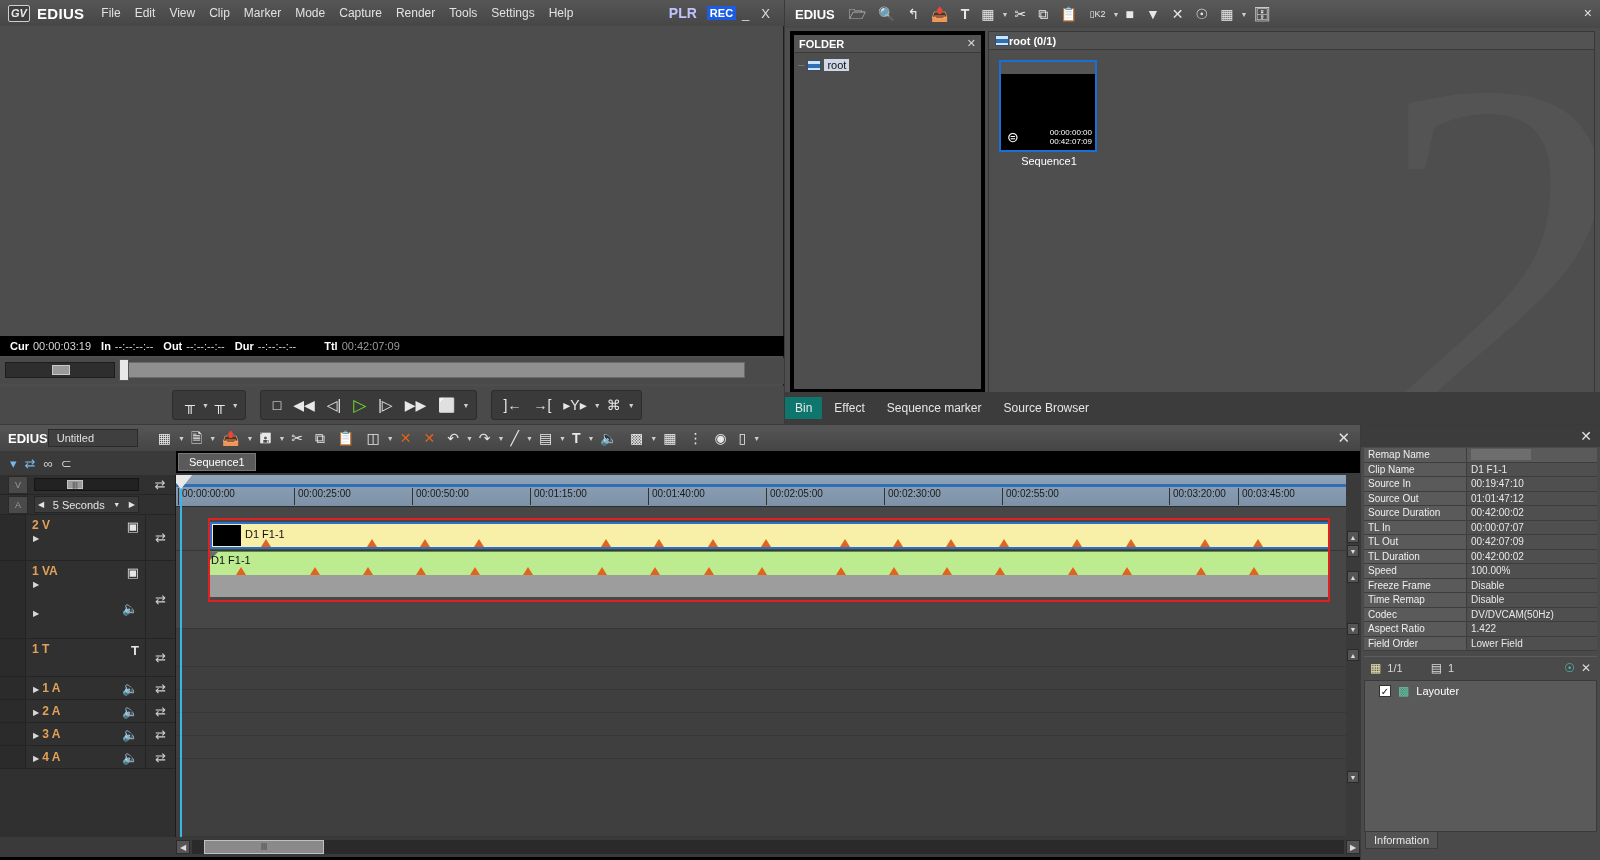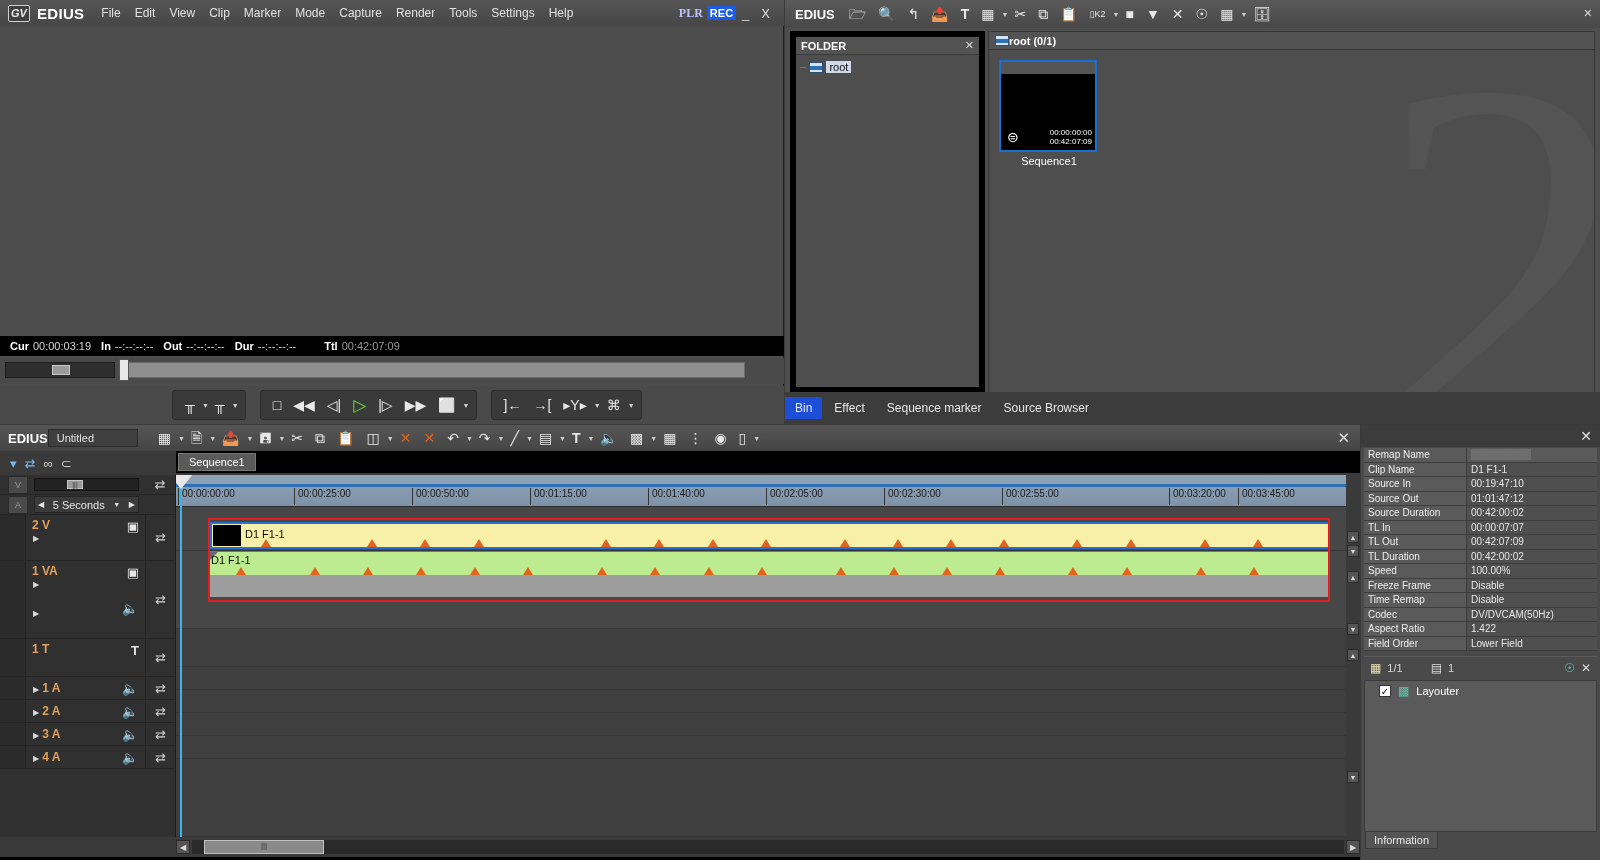--- a/index.html
+++ b/index.html
@@ -21,21 +21,21 @@
   
   #player { left:0; top:0; width:784px; height:424px; background:#4d4d4d;
             border-right:1px solid #202020; border-bottom:1px solid #202020; }
   #player-menubar { position:absolute; left:0; top:0; width:784px; height:26px;
                     background:linear-gradient(#565656,#464646); display:flex; align-items:center; }
   .logo-box { width:22px; height:17px; margin-left:8px; border:1px solid #cfcfcf; border-radius:2px;
               display:flex; align-items:center; justify-content:center; font-size:11px;
               font-style:italic; font-weight:bold; color:#e8e8e8; background:#3f3f3f; }
   .brand { font-weight:bold; font-size:15px; color:#fff; margin-left:7px; letter-spacing:.3px; }
   .menu-item { font-size:12px; color:#e2e2e2; padding:3px 7px; cursor:default; }
-  #plr { font-size:12px; font-weight:bold; color:#bfc4ff; margin-right:4px;font-family:Liberation Serif, serif; }
+  #plr { font-size:14px; font-weight:bold; color:#bfc4ff; margin-right:10px; }
   #rec { font-size:11px; font-weight:bold; color:#ffffff; background:#1c5ce0; padding:1px 3px; }
   .wbtn { font-size:13px; color:#e0e0e0; padding:0 6px; cursor:default; }
 
   #video-area { position:absolute; left:0; top:26px; width:784px; height:336px; background:#000; }
   #video-frame { position:absolute; left:119px; top:0px; width:542px; height:310px;
                  background:#000; border:2px solid #1d53d6; }
   #tc-big { position:absolute; left:0; top:82px; width:100%; text-align:center;
             white-space:nowrap; }
   #tc-rcd { font-size:13px; font-weight:bold; color:#fff; letter-spacing:0px; }
   #tc-val { font-size:26px; font-weight:bold; color:#fff; letter-spacing:4px; margin-left:4px;}
@@ -67,21 +67,21 @@
 
   
   #bin { left:785px; top:0; width:815px; height:424px; background:#4e4e4e;
          border-bottom:1px solid #202020; }
   #bin-toolbar { position:absolute; left:0; top:0; width:815px; height:28px;
                  background:linear-gradient(#5a5a5a,#484848); display:flex; align-items:center; }
   #bin-brand { font-weight:bold; font-size:13px; color:#fff; margin-left:10px; margin-right:8px;}
   #bin-close { position:absolute; right:8px; top:5px; font-size:14px; color:#e0e0e0; cursor:default;}
   #bin-body { position:absolute; left:0; top:28px; width:815px; height:368px; }
   #folder-pane { position:absolute; left:5px; top:3px; width:195px; height:362px;
-                 background:#4e4e4e; border:6px solid #000000; }
+                 background:#4e4e4e; border:4px solid #000000; }
   #folder-head { height:18px; background:#535353; display:flex; align-items:center;
                  justify-content:space-between; padding:0 5px; border-bottom:1px solid #3a3a3a;}
   #folder-head span.t { font-weight:bold; font-size:11px; color:#fff; }
   #folder-tree { padding:6px 4px; }
   .tree-row { display:flex; align-items:center; gap:3px; font-size:11px; }
   .folder-glyph { width:14px; height:11px; background:#cfe4f7; border:1px solid #35506e;
                   position:relative; }
   .folder-glyph:after{ content:""; position:absolute; left:0; top:3px; width:100%; height:4px;
                   background:#2f6fb5; }
   .tree-label { background:#cfd8e6; color:#111; padding:0 3px; }
@@ -96,21 +96,21 @@
   .clip-card { width:100px; }
   .clip-thumb { width:98px; height:92px; background:#000; border:2px solid #1a6fd4; position:relative;}
   .clip-thumb .topband { position:absolute; left:0; top:0; width:100%; height:12px; background:#555;}
   .clip-thumb .tcs { position:absolute; right:3px; bottom:4px; font-size:8px; color:#fff;
                      line-height:1.15; text-align:right; }
   .clip-thumb .seqglyph { position:absolute; left:6px; bottom:5px; color:#fff; font-size:14px; }
   .clip-name { text-align:center; font-size:11px; color:#fff; margin-top:3px; }
   #bin-tabs { position:absolute; left:0; top:392px; width:815px; height:32px;
               background:#3c3c3c; display:flex; align-items:center; }
   .bintab { font-size:12px; color:#e6e6e6; padding:4px 10px; margin-right:2px; cursor:default; }
-  .bintab.active { background:#1d4ed8; }
+  .bintab.active { background:#0f766e; }
 
   
   #timeline { left:0; top:425px; width:1360px; height:435px; background:#3a3a3a; }
   #tl-titlebar { position:absolute; left:0; top:0; width:1360px; height:26px;
                  background:linear-gradient(#565656,#454545); display:flex; align-items:center; }
   #tl-brand { font-weight:bold; font-size:13px; color:#fff; margin-left:8px; }
   #tl-project { font-size:11px; color:#e0e0e0; background:#3f3f3f; border:1px solid #2a2a2a;
                 padding:2px 8px; min-width:90px; }
   #tl-toolbar { display:flex; align-items:center; margin-left:14px; }
   #tl-close { position:absolute; right:10px; top:4px; font-size:15px; color:#e2e2e2; cursor:default; }

